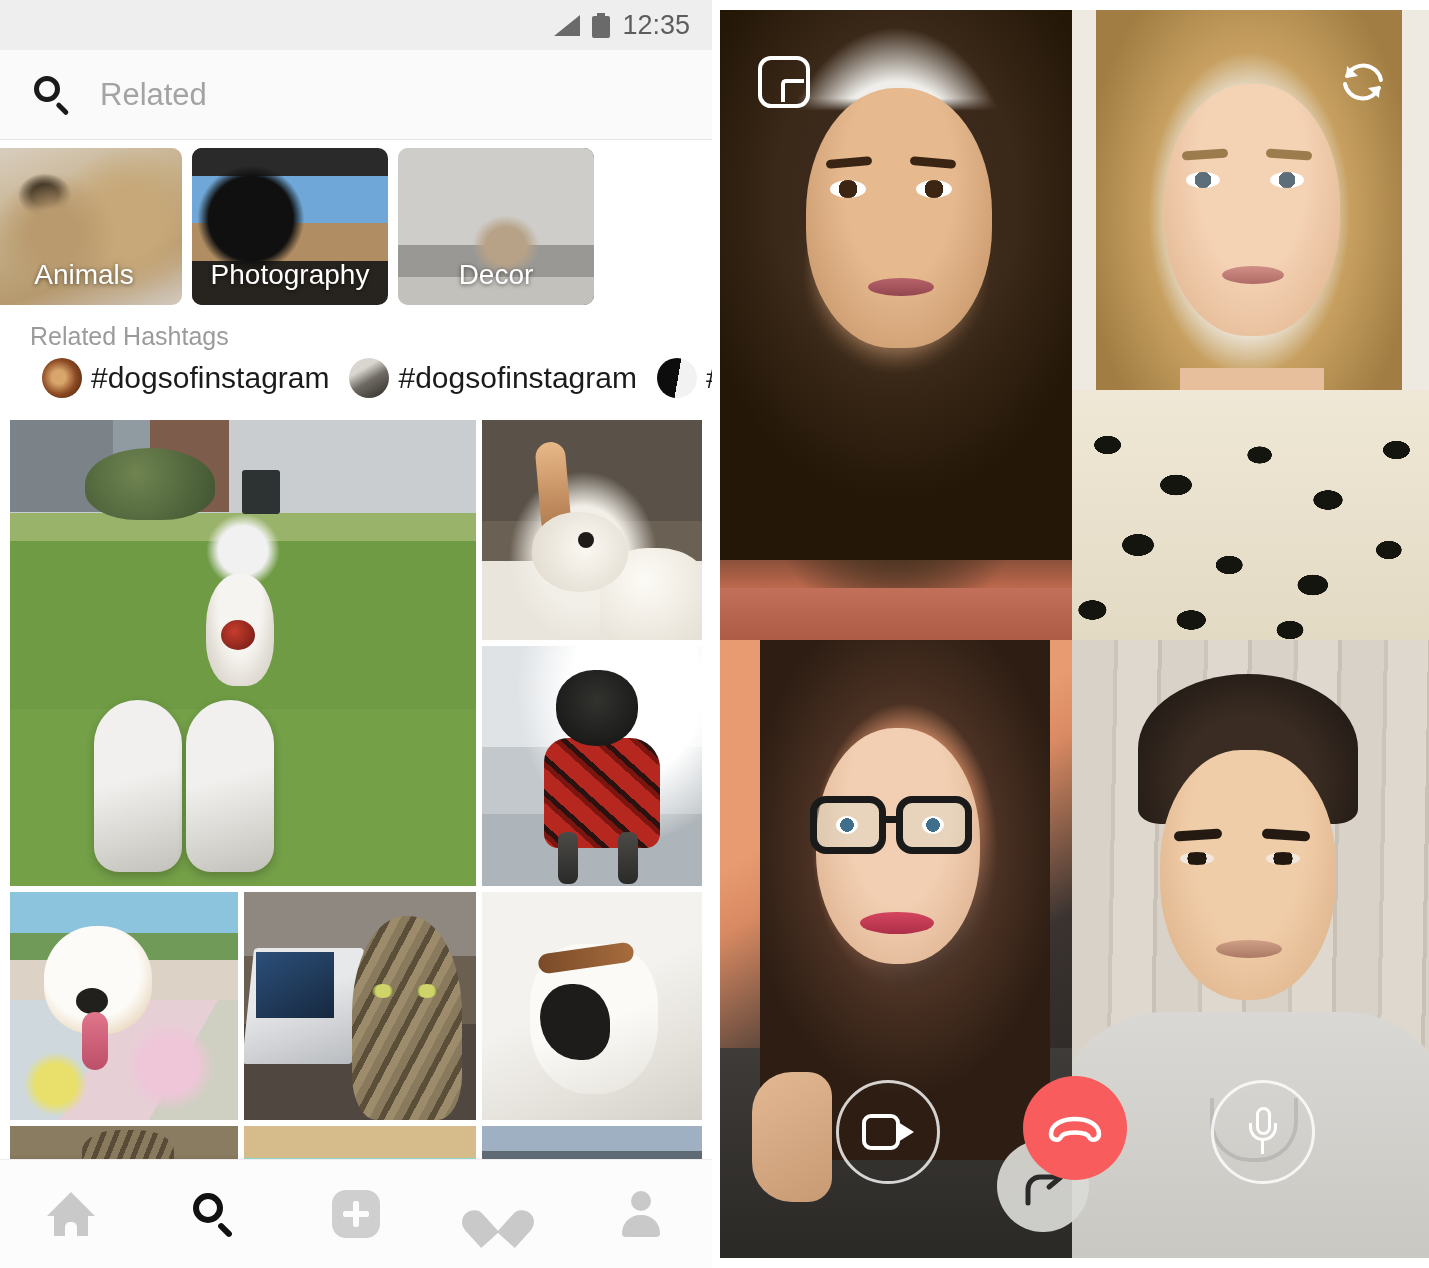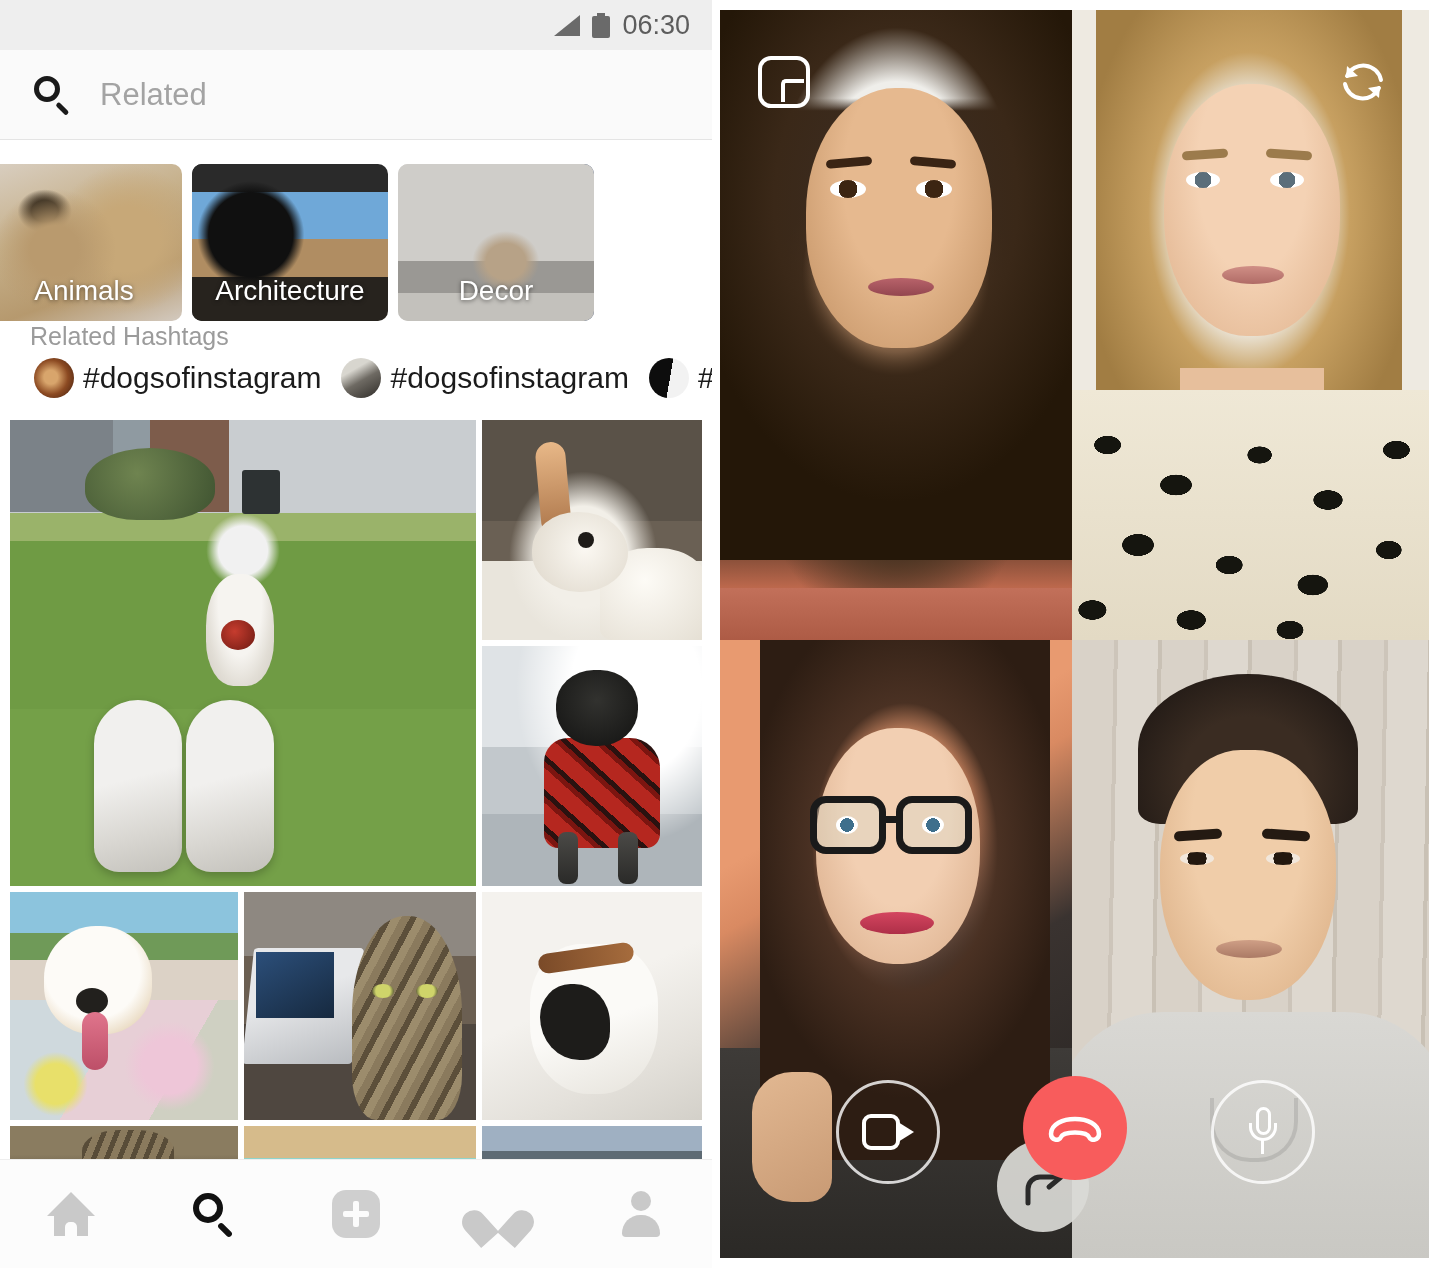--- a/index.html
+++ b/index.html
@@ -42,21 +42,21 @@
     box-sizing:border-box;
   }
   .srch-ico .hdl{
     position:absolute;left:25px;top:27px;width:15px;height:5px;background:#1a1a1a;
     transform:rotate(45deg);transform-origin:left center;border-radius:3px;
   }
   .srch-txt{font-size:31px;color:#a3a3a3;font-family:"Liberation Sans",sans-serif;}
 
   
   .cats{
-    position:absolute;left:0;top:164px;width:712px;height:160px;overflow:hidden;
+    position:absolute;left:0;top:148px;width:712px;height:160px;overflow:hidden;
   }
   .cats-track{position:absolute;left:-14px;top:0;display:flex;gap:10px;}
   .cat{
     position:relative;width:196px;height:157px;border-radius:10px;overflow:hidden;flex:0 0 auto;
   }
   .cat .bg{position:absolute;inset:0;}
   .cat .lbl{
     position:absolute;left:0;right:0;bottom:14px;text-align:center;
     color:#fff;font-size:28px;font-family:"Liberation Sans",sans-serif;
     text-shadow:0 1px 4px rgba(0,0,0,.55);white-space:nowrap;
@@ -77,21 +77,21 @@
   .bg-decor{background:
      radial-gradient(ellipse at 55% 62%, #b7a287 0 13%, rgba(183,162,135,0) 22%),
      linear-gradient(180deg,#cfcdc9 0 62%, #9a9894 62% 82%, #c3c1bc 82% 100%),
      linear-gradient(90deg,#d4d2ce 0 60%, #2c3f62 86% 100%);}
 
   
   .rh-title{
     position:absolute;left:30px;top:322px;font-size:25px;color:#9b9b9b;
     font-family:"Liberation Sans",sans-serif;
   }
-  .tags{position:absolute;left:8px;top:358px;width:712px;height:52px;overflow:hidden;}
+  .tags{position:absolute;left:16px;top:358px;width:712px;height:52px;overflow:hidden;}
   .tags-track{position:absolute;left:26px;top:0;display:flex;align-items:center;gap:20px;}
   .tag{display:flex;align-items:center;gap:9px;flex:0 0 auto;}
   .tag .av{width:40px;height:40px;border-radius:50%;flex:0 0 auto;}
   .av-dogs{background:radial-gradient(circle at 42% 48%, #d8a56c 0 22%, #8c4a22 55%, #3a1a0c 100%);}
   .av-kitten{background:linear-gradient(150deg,#d8d6cf 0 30%, #6e6a63 55%, #2e2b27 100%);}
   .av-boop{background:linear-gradient(100deg,#0d0d0d 0 52%, #f2f2f2 52% 100%);}
   .tag .tx{font-size:30px;color:#1b1b1b;font-family:"Liberation Sans",sans-serif;white-space:nowrap;}
 
   
   .grid{position:absolute;left:0;top:420px;width:712px;height:740px;overflow:hidden;}
@@ -355,40 +355,40 @@
   <div class="phone">
 
     <div class="statusbar">
       <span class="sb-signal">
           <i></i>
         </span>
       <span class="sb-batt">
           <u></u>
           <i></i>
         </span>
-      <span class="sb-time">06:30</span>
+      <span class="sb-time">12:35</span>
     </div>
 
     <div class="searchbar">
       <span class="srch-ico">
         <span class="ring"></span>
           <span class="hdl"></span>
       </span>
       <span class="srch-txt">Related</span>
     </div>
 
     <div class="cats">
       <div class="cats-track">
         <div class="cat">
           <span class="bg bg-animals"></span>
           <span class="lbl">Animals</span>
         </div>
         <div class="cat">
           <span class="bg bg-photo"></span>
-          <span class="lbl">Architecture</span>
+          <span class="lbl">Photography</span>
         </div>
         <div class="cat">
           <span class="bg bg-decor"></span>
           <span class="lbl">Decor</span>
         </div>
       </div>
     </div>
 
     <div class="rh-title">Related Hashtags</div>
 

